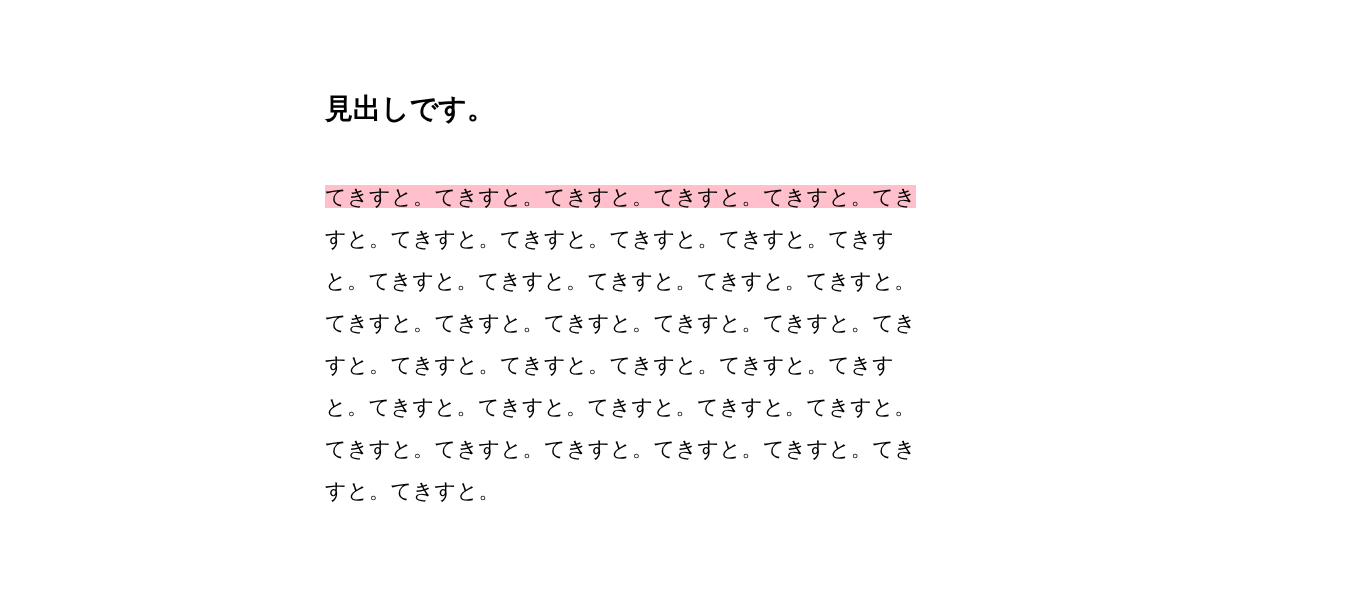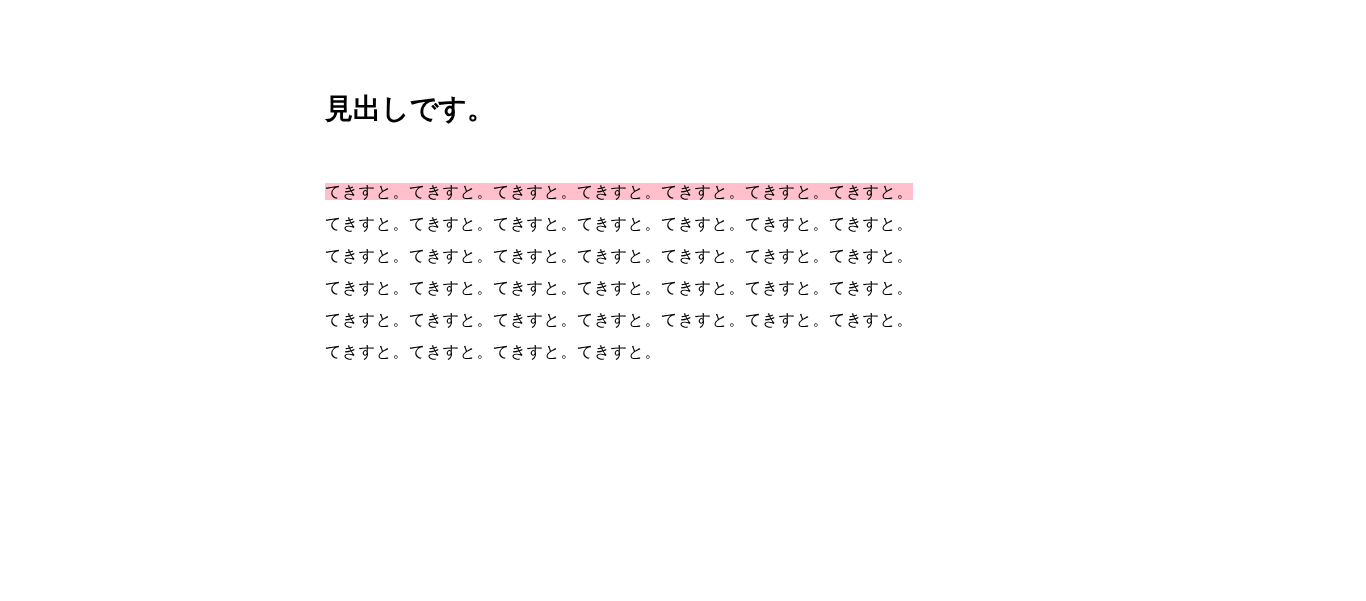--- a/index.html
+++ b/index.html
@@ -15,21 +15,21 @@
     .content {
       width: 600px;
     }
     h2 {
       font-size: 28px;
       font-weight: bold;
       color: #000000;
       margin-bottom: 48px;
     }
     p {
-      font-size: 16px;
+      font-size: 21px;
       line-height: 2.0;
       color: #000000;
       letter-spacing: 0.5px;
     }
     p::first-line {
       background-color: #FFC0CB;
     }
   </style>
 </head>
 <body>

